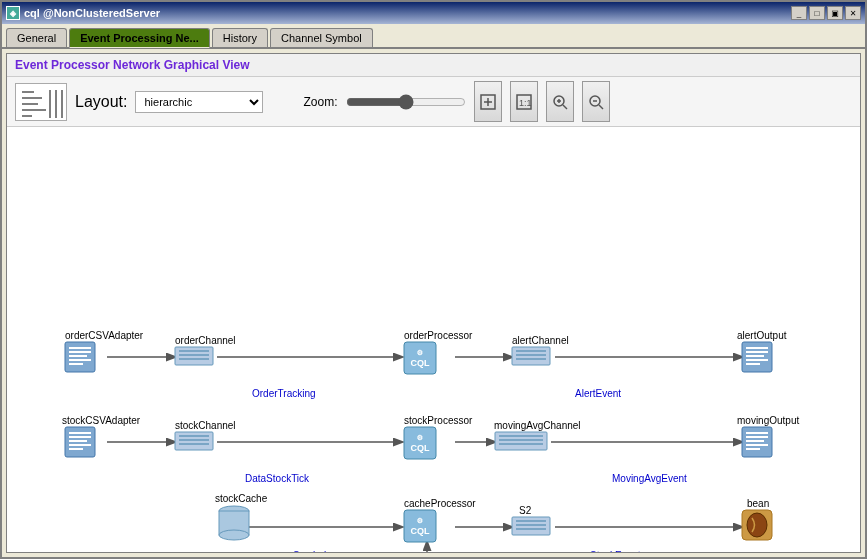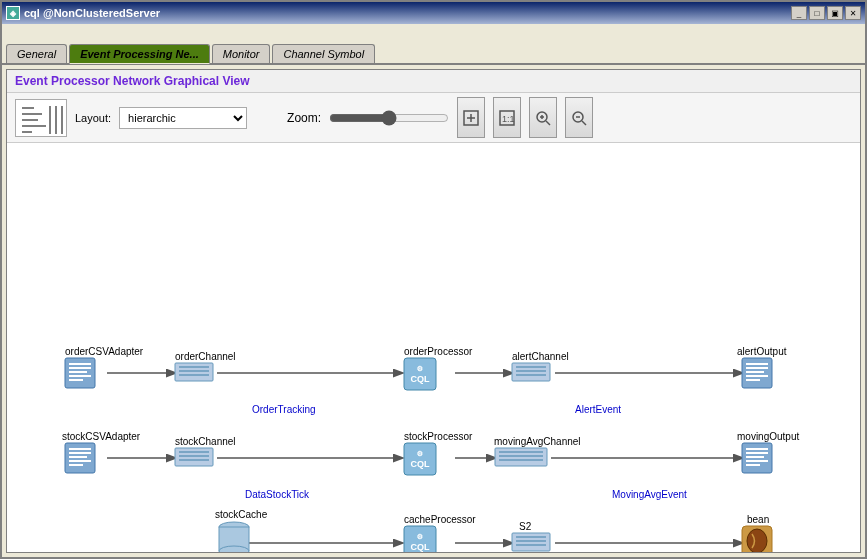--- a/index.html
+++ b/index.html
@@ -66,24 +66,23 @@
       font-size: 8px;
       cursor: pointer;
     }
 
     
     .tabbar {
       background: #ece9d8;
       display: flex;
       align-items: flex-end;
       padding-left: 4px;
-      padding-top: 20px;
+      padding-top: 4px;
       border-bottom: 2px solid #808080;
       flex-shrink: 0;
-      font-style: italic;
     }
     .tab {
       padding: 3px 10px;
       border: 1px solid #808080;
       border-bottom: none;
       background: #d4d0c8;
       cursor: pointer;
       font-size: 11px;
       margin-right: 2px;
       border-radius: 3px 3px 0 0;
@@ -122,21 +121,21 @@
       display: flex;
       align-items: center;
       padding: 4px 8px;
       gap: 8px;
       border-bottom: 1px solid #ccc;
       background: #f5f5f5;
       flex-shrink: 0;
     }
 
     .layout-label {
-      font-size: 11px;
+      font-size: 16px;
     }
 
     .layout-select {
       padding: 2px 4px;
       font-size: 11px;
       border: 1px solid #aaa;
       background: white;
       width: 128px;
       height: 22px;
     }
@@ -203,21 +202,21 @@
   </div>
 
   <div class="tabbar">
     <div class="tab">
       <span>General</span>
     </div>
     <div class="tab active">
       <span>Event Processing Ne...</span>
     </div>
     <div class="tab">
-      <span>Monitor</span>
+      <span>History</span>
     </div>
     <div class="tab">
       <span>Channel Symbol</span>
     </div>
   </div>
 
   <div class="content">
     <div class="content-title">Event Processor Network Graphical View</div>
 
     <div class="toolbar">

